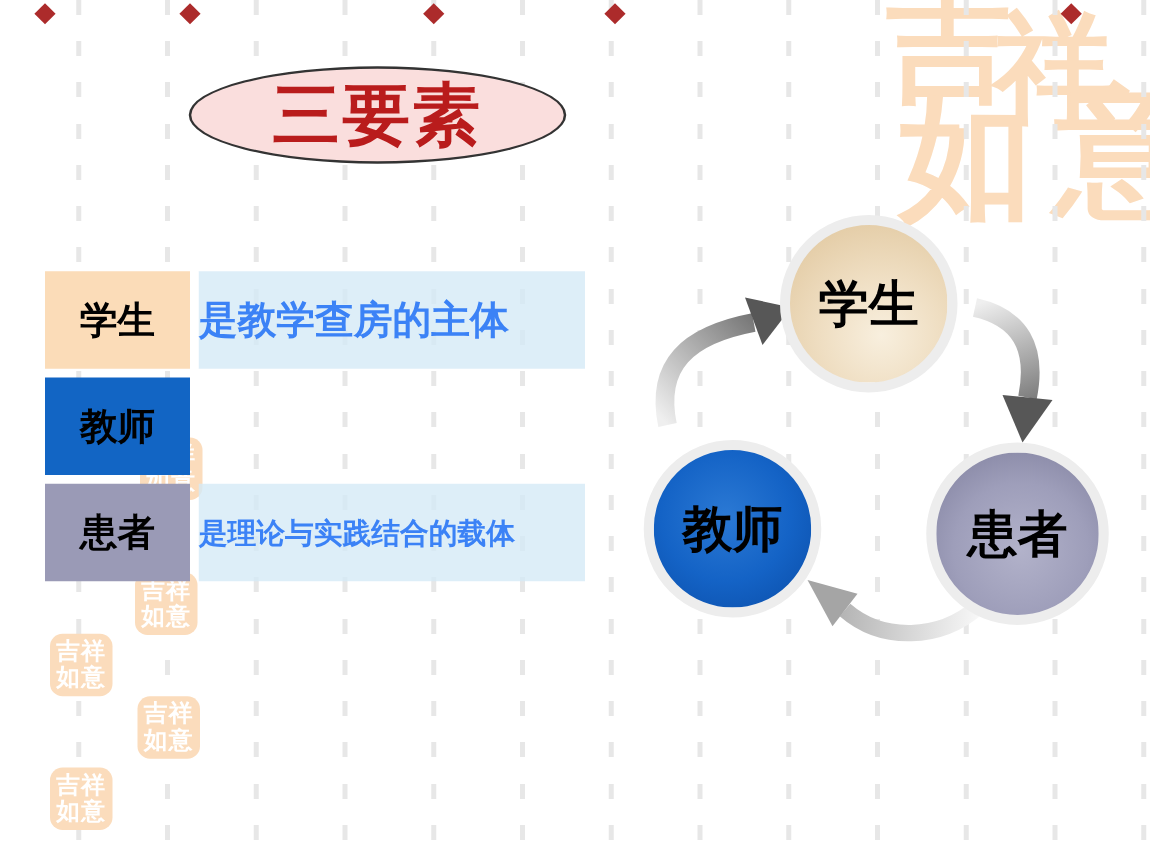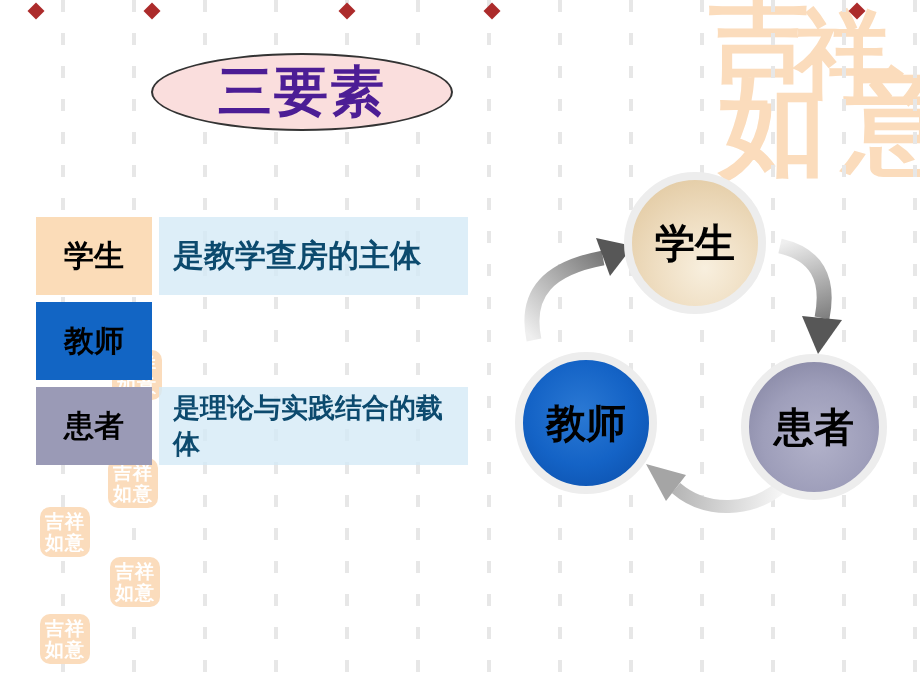--- a/index.html
+++ b/index.html
@@ -25,33 +25,33 @@
   .diamond { position:absolute; top:5px; width:12px; height:12px; background:#AC2B2B; transform:rotate(45deg); z-index:1; }
 
   
   .stamp { position:absolute; width:50px; height:50px; z-index:2; background:#FBDCBC; border-radius:10px;
     color:#FFFFFF; font-weight:bold; font-size:19px; line-height:21px; text-align:center; padding-top:4px; overflow:hidden; letter-spacing:1px; }
 
   
   .title-ellipse { position:absolute; left:151px; top:53px; width:302px; height:78px; z-index:3;
     background:#FADEDD; border:2px solid #333333; border-radius:50%;
     display:flex; align-items:center; justify-content:center; }
-  .title-ellipse span { font-size:54px; font-weight:bold; color:#4c1d95; letter-spacing:2px; }
+  .title-ellipse span { font-size:54px; font-weight:bold; color:#b91c1c; letter-spacing:2px; }
 
   
   .el-table { position:absolute; left:36px; top:217px; width:432px; z-index:3; }
   .el-row { display:flex; height:78px; margin-bottom:7px; }
   .label-cell { width:116px; margin-right:7px; display:flex; align-items:center; justify-content:center;
     font-size:30px; font-weight:bold; color:#000000; flex:none; }
   .row-0 .label-cell { background:#FBDCB8; }
   .row-1 .label-cell { background:#1265C4; }
   .row-2 .label-cell { background:#9A9AB6; }
   .desc-cell { flex:1; background:rgba(213,234,246,0.8); display:flex; align-items:center;
-    padding-left:14px; font-size:31px; font-weight:bold; color:#0c4a6e; }
-  .row-2 .desc-cell { font-size:27px; }
+    padding-left:0; font-size:31px; font-weight:bold; color:#3b82f6; }
+  .row-2 .desc-cell { font-size:23px; }
 
   
   .cycle-svg { position:absolute; left:500px; top:170px; width:420px; height:400px; z-index:2; }
   .node { position:absolute; border-radius:50%; border:8px solid #EDEDED; z-index:3;
     display:flex; align-items:center; justify-content:center; font-size:40px; font-weight:bold; color:#000000; }
   .node-student { left:624px; top:172px; width:142px; height:142px;
     background:radial-gradient(circle at 58% 70%, #F8EFDE 0%, #EFDEC2 42%, #E3CBA4 85%, #D9BD96 100%); }
   .node-teacher { left:515px; top:352px; width:142px; height:142px;
     background:radial-gradient(circle at 46% 42%, #2B79D4 0%, #1463C6 52%, #0A4CA6 100%); }
   .node-patient { left:741px; top:354px; width:146px; height:146px;

